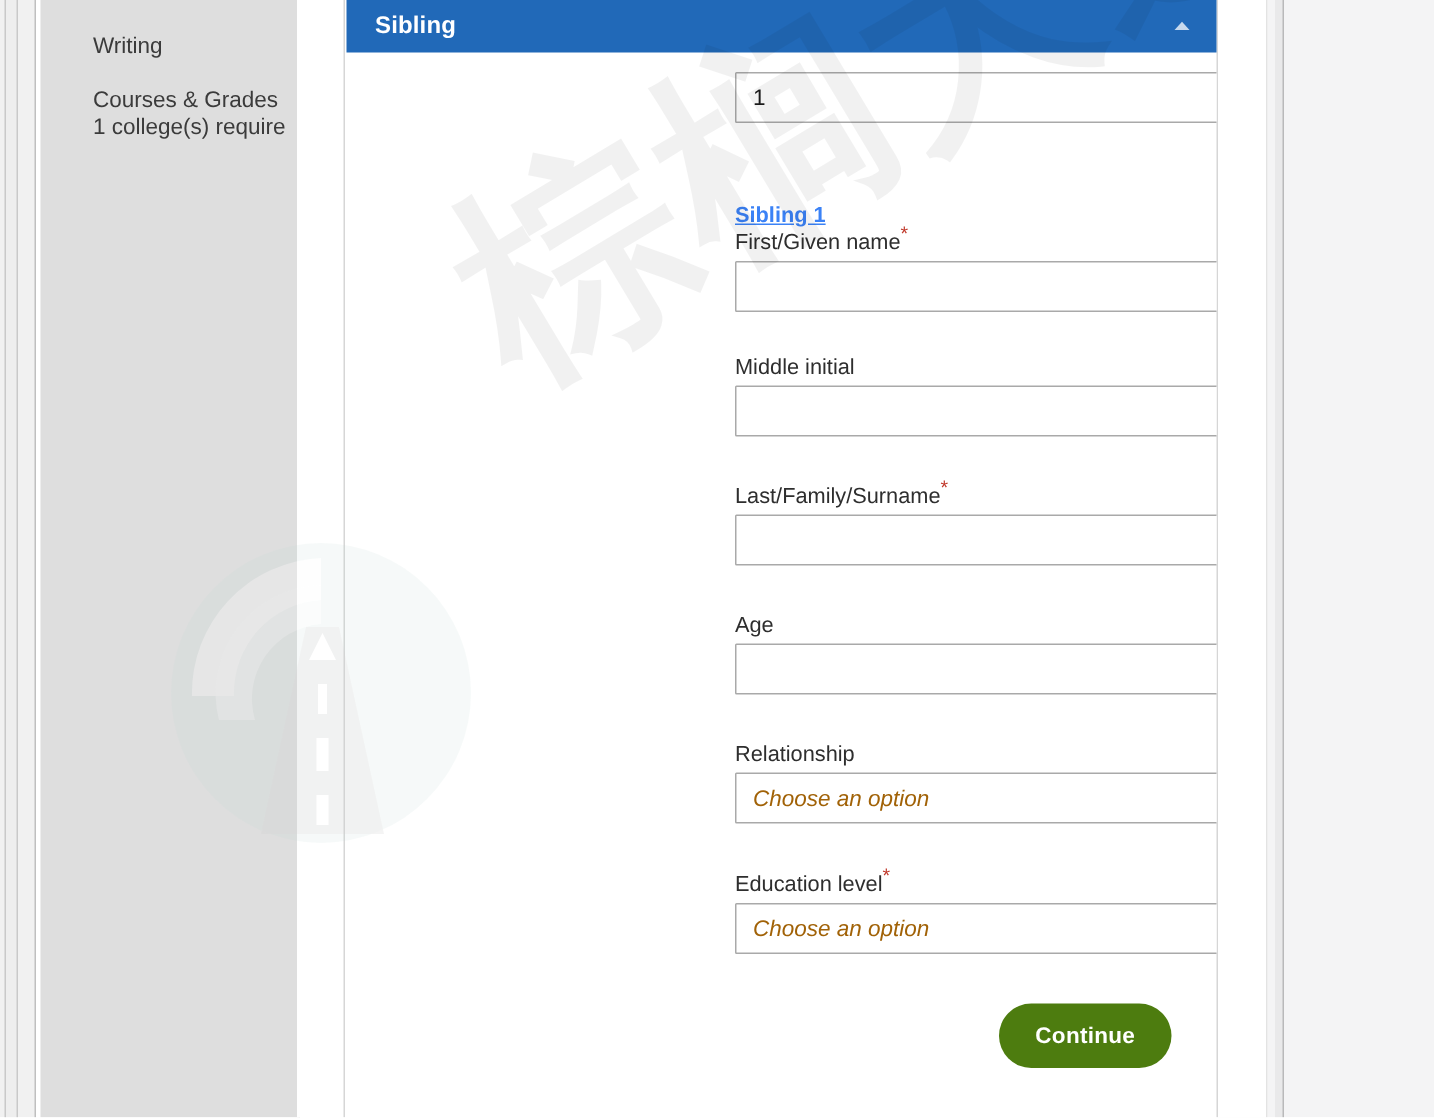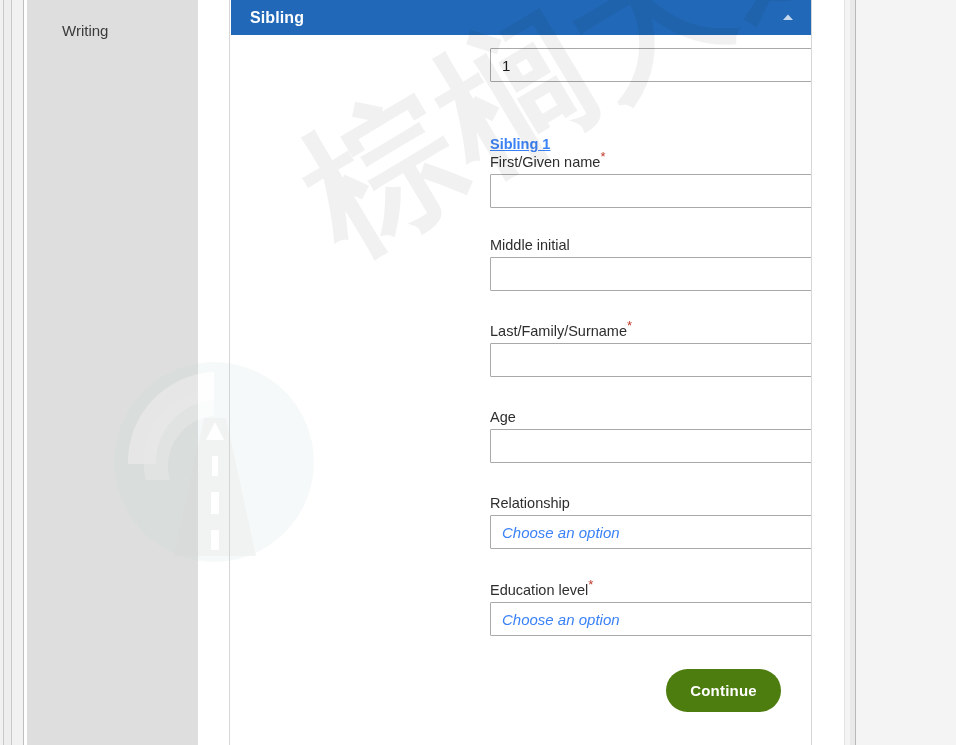--- a/index.html
+++ b/index.html
@@ -171,21 +171,21 @@
     display: flex;
     align-items: center;
     cursor: pointer;
   }
   .select-value {
     font-size: 15px;
     color: #1c1c1c;
     padding-left: 11px;
   }
   .select-value.placeholder {
-    color: #3b82f6;
+    color: #a16207;
     font-style: italic;
   }
 
   .continue-button {
     position: absolute;
     left: 666px;
     top: 669px;
     width: 115px;
     height: 43px;
     background: #4d7c0f;
@@ -267,20 +267,24 @@
     <div class="nav-list">
 
       <div class="nav-item">
         <span class="nav-label">Activities</span>
       </div>
 
       <div class="nav-item">
         <span class="nav-label">Writing</span>
       </div>
 
+      <div class="nav-item">
+        <span class="nav-label">Courses &amp; Grades</span>
+        <span class="nav-sub">1 college(s) require</span>
+      </div>
 
     </div>
   </div>
 
   <div class="mid-gap"></div>
 
   <div class="form-card">
 
     <div class="section-header">
       <span class="section-header-title">Sibling</span>

